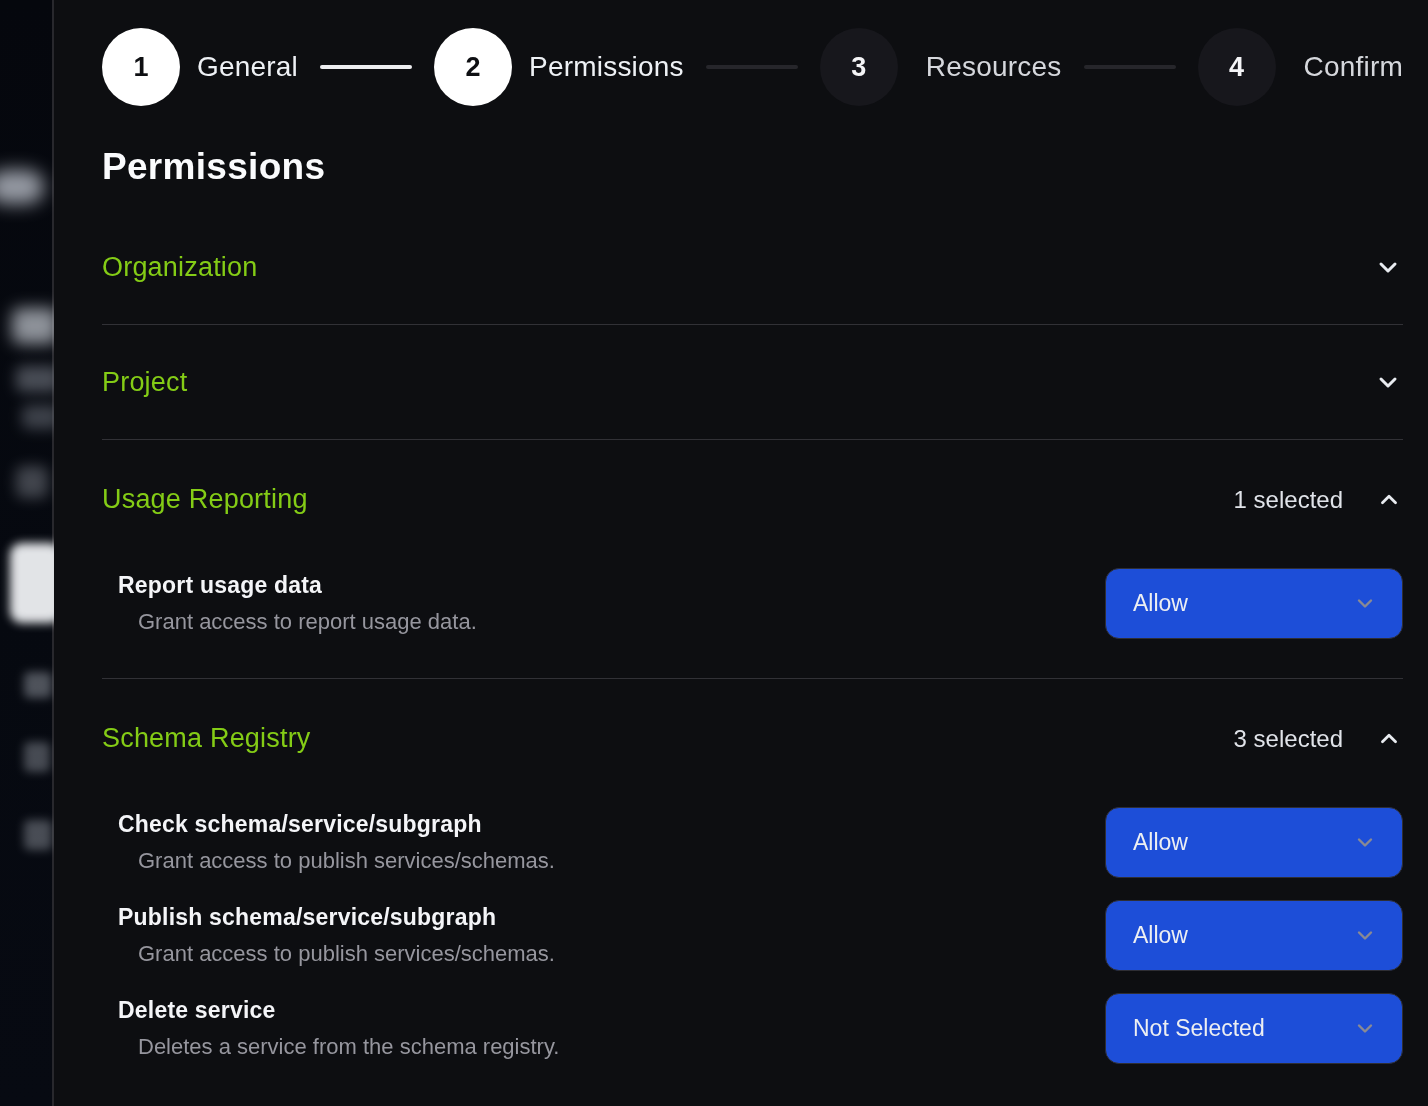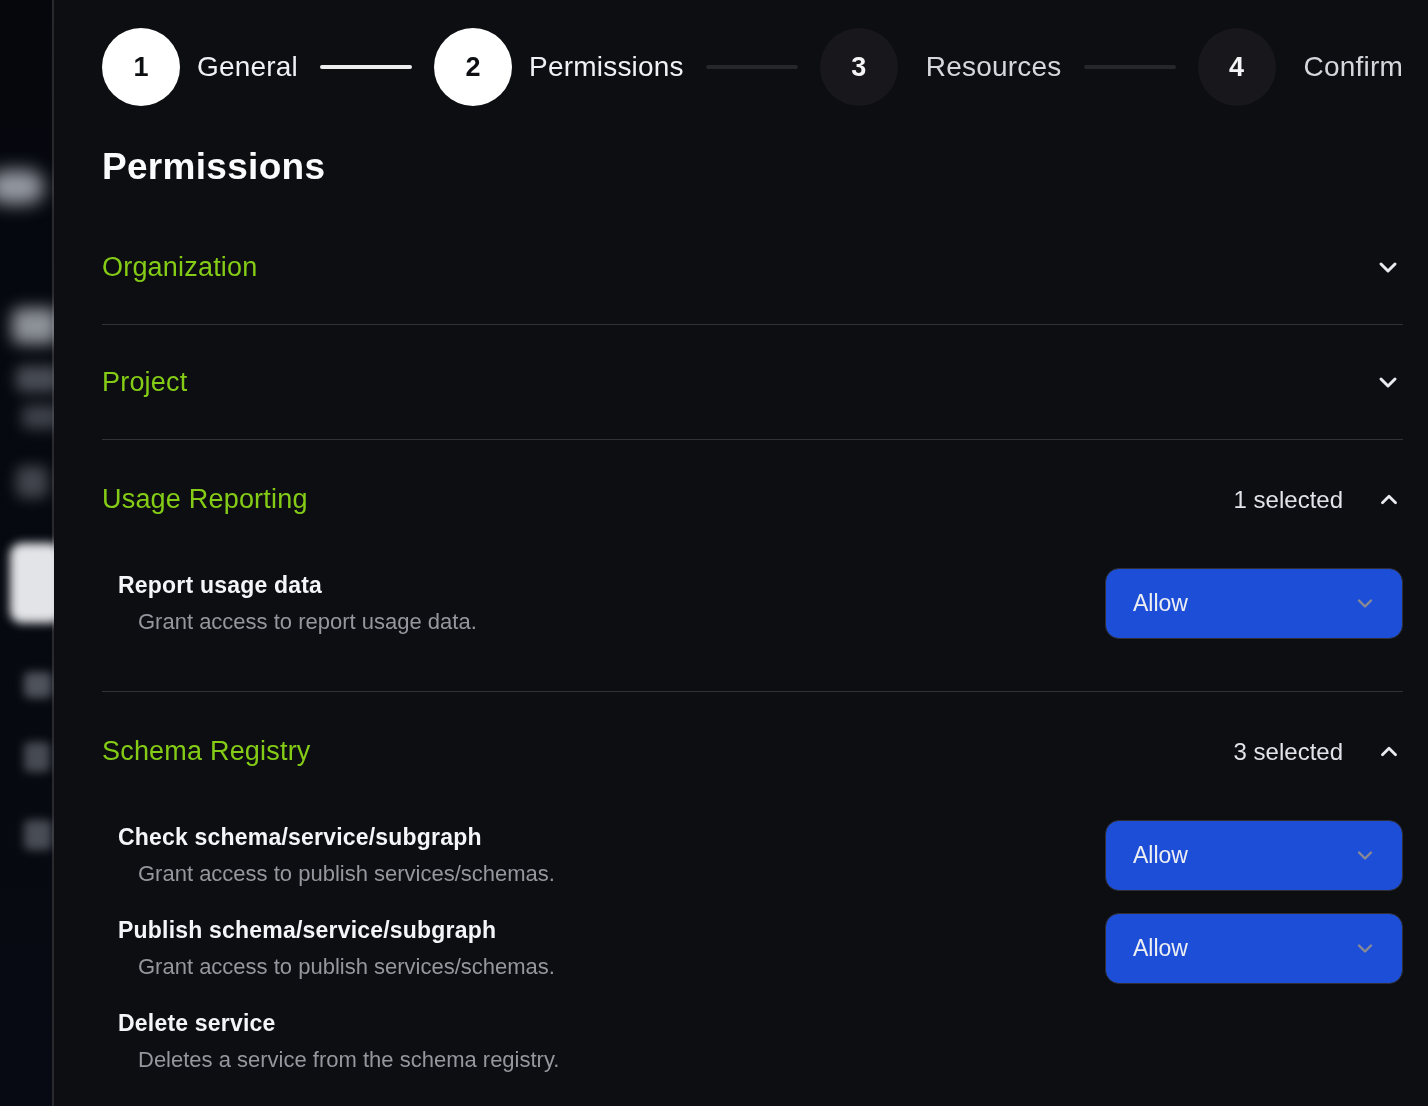--- a/index.html
+++ b/index.html
@@ -52,21 +52,21 @@
   
   .page-title{
     margin:40px 0 0 0;font-size:37px;font-weight:700;color:#fafbfd;letter-spacing:.3px;
   }
 
   
   .sections{margin-top:22px;}
   .section{border-bottom:1px solid #313136;}
   .section:last-child{border-bottom:none;}
   .section.collapsed .section-header{height:114px;}
-  .section.expanded{padding-top:44px;padding-bottom:52px;}
+  .section.expanded{padding-top:44px;padding-bottom:39px;}
   .section-header{
     display:flex;align-items:center;justify-content:space-between;cursor:pointer;
   }
   .section-title{font-size:27px;font-weight:500;color:#84cc16;letter-spacing:.2px;}
   .selected-wrap{display:flex;align-items:center;gap:32px;}
   .selected-count{font-size:24px;font-weight:500;color:#e0e3e9;}
   .chev{display:flex;align-items:center;justify-content:center;color:#e8ebf0;}
 
   .items{display:flex;flex-direction:column;gap:21px;margin-top:52px;}
   .perm-item{
@@ -232,19 +232,27 @@
                   </svg>
       </span>
     </div>
   </div>
 
   <div class="perm-item">
     <div class="perm-text">
       <div class="perm-title">Delete service</div>
       <div class="perm-desc">Deletes a service from the schema registry.</div>
     </div>
+    <div class="select">
+      <span class="select-value">Not Selected</span>
+      <span class="chev">
+        <svg width="30" height="30" viewBox="0 0 30 30">
+                    <polyline points="9,12.5 15,18.5 21,12.5" fill="none" stroke="currentColor" stroke-width="2.4" stroke-linecap="round" stroke-linejoin="round"></polyline>
+                  </svg>
+      </span>
+    </div>
   </div>
 </div>
   </section>
 </div>
   </div>
 
 </div>
 
 </body></html>

